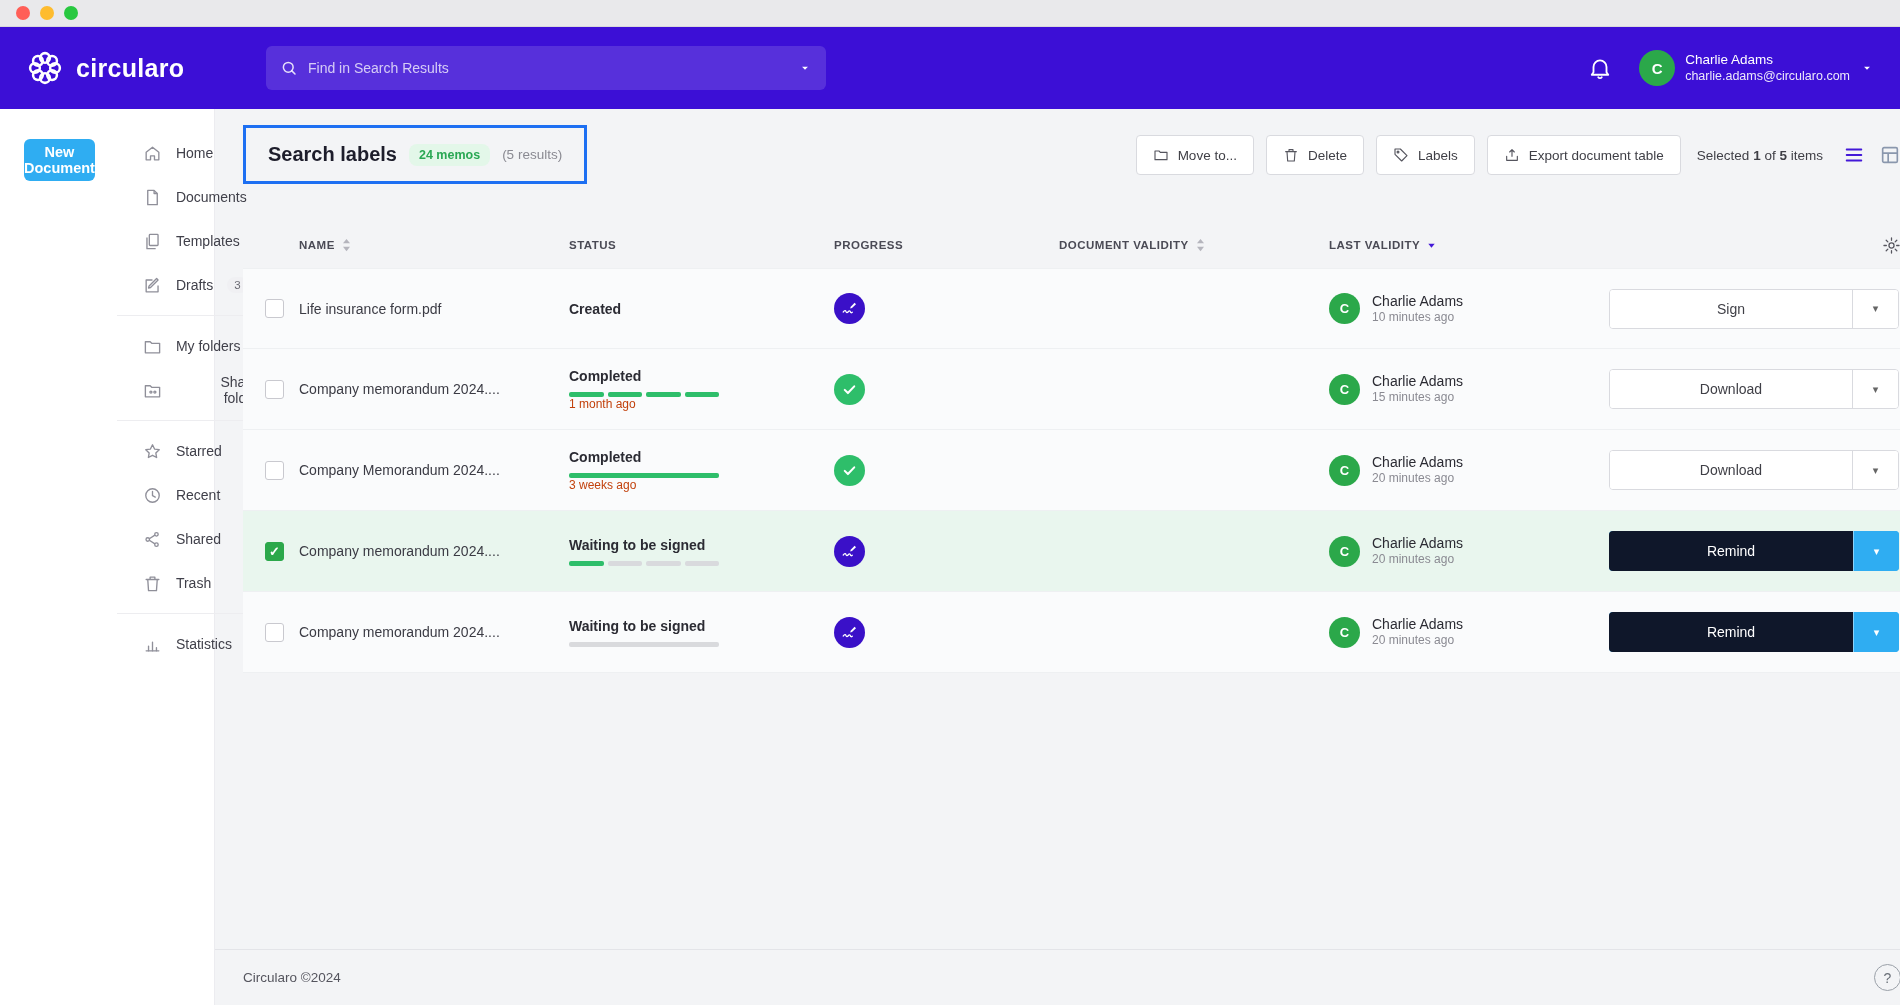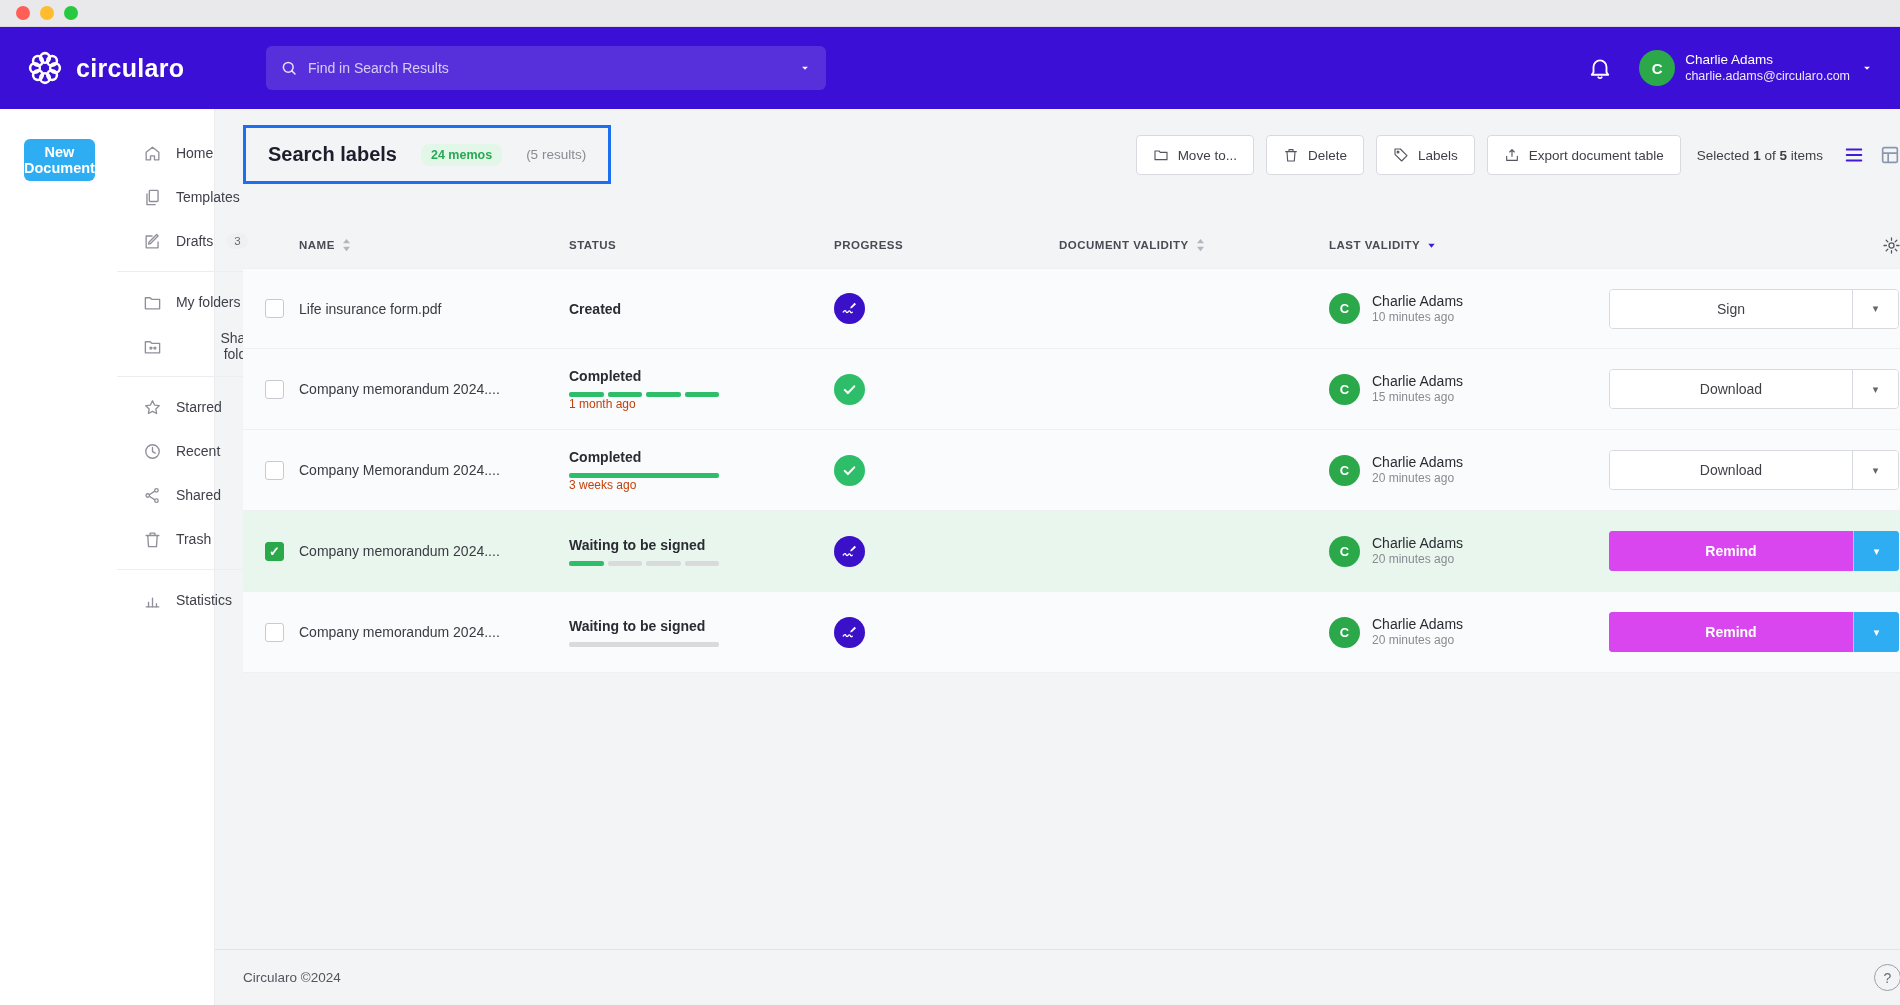--- a/index.html
+++ b/index.html
@@ -36,21 +36,21 @@
   .nav-item .ni { width:19px; height:19px; color:#8f8f99; flex:none; }
   .nav-badge { margin-left:auto; margin-right:18px; background:#f0f0f3; color:#6b6b74; font-size:11.5px; padding:2px 7px; border-radius:8px; }
   .divider { height:1px; background:#ededf0; margin:8px 0; }
   .filters-row { margin-top:34px; display:flex; align-items:center; padding:0 26px; }
   .filters-label { font-size:11px; letter-spacing:.8px; color:#8a8a92; }
   .filters-add { margin-left:auto; color:#6b6b74; font-size:17px; cursor:pointer; }
 
   
   .main { flex:1; display:flex; flex-direction:column; padding:0 28px; position:relative; }
   .title-row { margin-top:16px; display:flex; align-items:flex-start; }
-  .title-box { border:3px solid #1D6FF2; padding:15px 22px; display:flex; align-items:center; gap:24px; }
+  .title-box { border:3px solid #1D6FF2; padding:15px 22px; display:flex; align-items:center; gap:12px; }
   .page-title { font-size:20px; font-weight:bold; color:#1d1d2b; }
   .memo-badge { background:#E3F7E9; color:#2AA854; font-size:12.5px; font-weight:bold; padding:4px 10px; border-radius:8px; }
   .results-count { font-size:13.5px; color:#8a8a92; }
   .toolbar { margin-left:auto; display:flex; align-items:center; gap:12px; padding-top:10px; }
   .tbtn { height:40px; background:#fff; border:1px solid #d9dadf; border-radius:4px; display:flex; align-items:center; gap:9px; padding:0 16px; font-size:13.5px; color:#3f3f46; font-family:"Liberation Sans",sans-serif; cursor:pointer; }
   .tbtn .ti { width:16px; height:16px; color:#55555e; }
   .selected-text { font-size:13.5px; color:#3f3f46; margin-left:4px; white-space:nowrap; }
   .selected-text b { font-weight:bold; }
   .view-icons { display:flex; align-items:center; gap:14px; margin-left:8px; }
   .vicon { width:22px; height:22px; cursor:pointer; }
@@ -86,21 +86,21 @@
   .act-meta { display:flex; flex-direction:column; line-height:1.3; }
   .act-name { font-size:14px; color:#2b2b33; }
   .act-time { font-size:12px; color:#8a8a92; }
   .action { display:flex; height:40px; width:290px; border-radius:4px; overflow:hidden; justify-self:end; margin-right:2px; }
   .action .act-main { flex:1; border:none; font-size:14px; font-family:"Liberation Sans",sans-serif; cursor:pointer; }
   .action .act-caret { width:46px; border:none; font-size:11px; cursor:pointer; display:flex; align-items:center; justify-content:center; }
   .action.white { border:1px solid #d9dadf; background:#fff; }
   .action.white .act-main { background:#fff; color:#3f3f46; }
   .action.white .act-caret { background:#fff; color:#666; border-left:1px solid #d9dadf; }
   .action.blue { background:#2FADF2; }
-  .action.blue .act-main { background:#d946ef; color:#fff; font-weight:bold; }
+  .action.blue .act-main { background:#0f172a; color:#fff; font-weight:normal; }
   .action.blue .act-caret { background:#2FADF2; color:#fff; border-left:1px solid rgba(255,255,255,.45); }
 
   
   .spacer { flex:1; }
   .mfooter { height:56px; border-top:1px solid #e3e4e8; display:flex; align-items:center; margin:0 -28px; padding:0 28px; }
   .copyright { font-size:13.5px; color:#55555e; }
   .help { margin-left:auto; width:27px; height:27px; border:1.5px solid #9aa0a8; border-radius:50%; color:#6a7078; font-size:14px; display:flex; align-items:center; justify-content:center; cursor:pointer; }
 
   svg { display:block; }
 </style>
@@ -163,20 +163,27 @@
 
   <div class="sidebar">
     <button class="new-doc">New Document</button>
 
     <div class="nav">
       <div class="nav-item">
         <svg class="ni" viewBox="0 0 24 24" fill="none" stroke="currentColor" stroke-width="1.7" stroke-linejoin="round">
             <path d="M4 10.5 12 4l8 6.5V20h-5.5v-5h-5v5H4z"></path>
           </svg>
         <span>Home</span>
+      </div>
+      <div class="nav-item">
+        <svg class="ni" viewBox="0 0 24 24" fill="none" stroke="currentColor" stroke-width="1.7" stroke-linejoin="round">
+            <path d="M6 3h8l4 4v14H6z"></path>
+            <path d="M14 3v4h4"></path>
+          </svg>
+        <span>Documents</span>
       </div>
       <div class="nav-item">
         <svg class="ni" viewBox="0 0 24 24" fill="none" stroke="currentColor" stroke-width="1.7" stroke-linejoin="round">
             <rect x="8" y="3" width="11" height="14" rx="1"></rect>
             <path d="M5 7v14h11"></path>
           </svg>
         <span>Templates</span>
       </div>
       <div class="nav-item">
         <svg class="ni" viewBox="0 0 24 24" fill="none" stroke="currentColor" stroke-width="1.7" stroke-linejoin="round">

